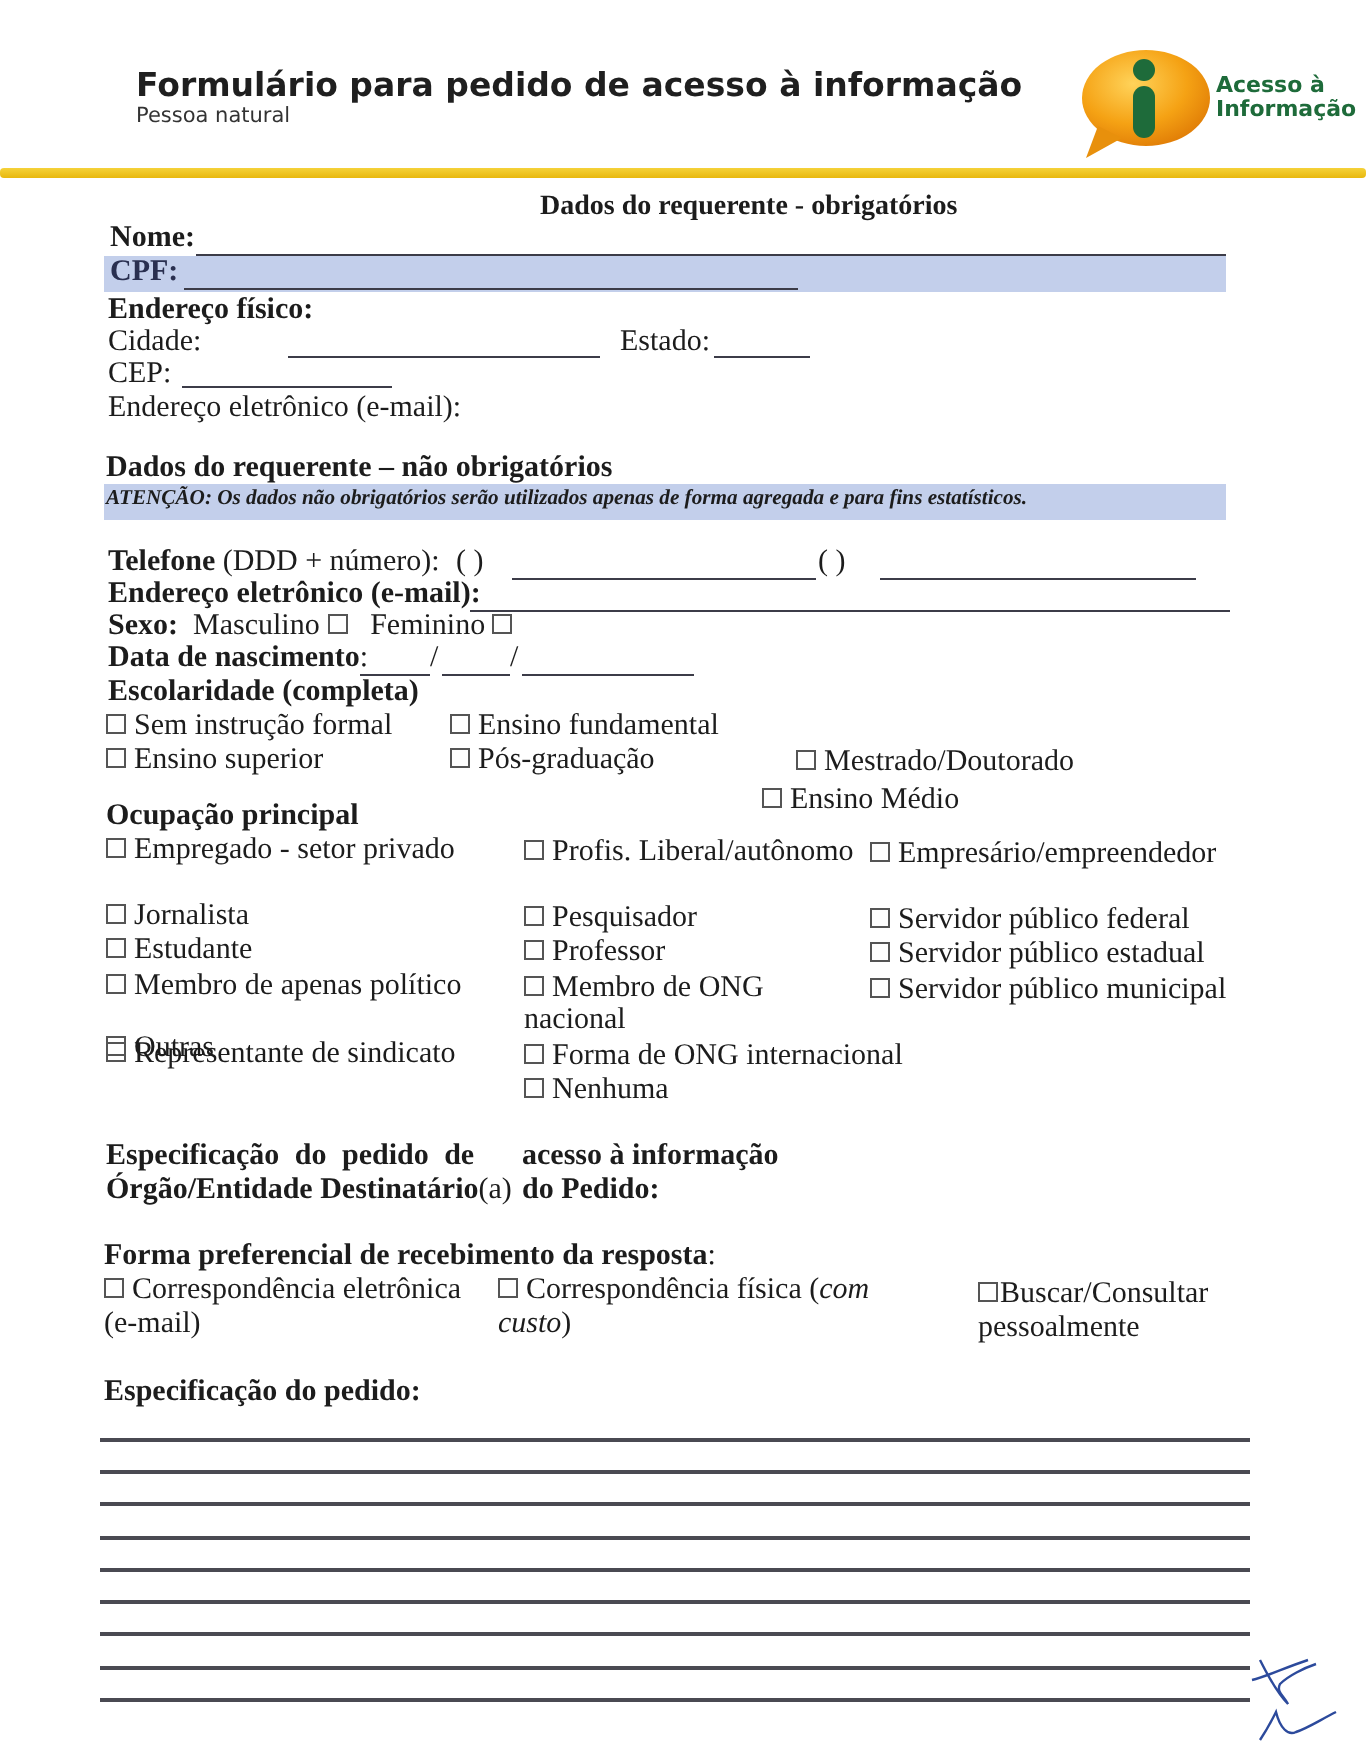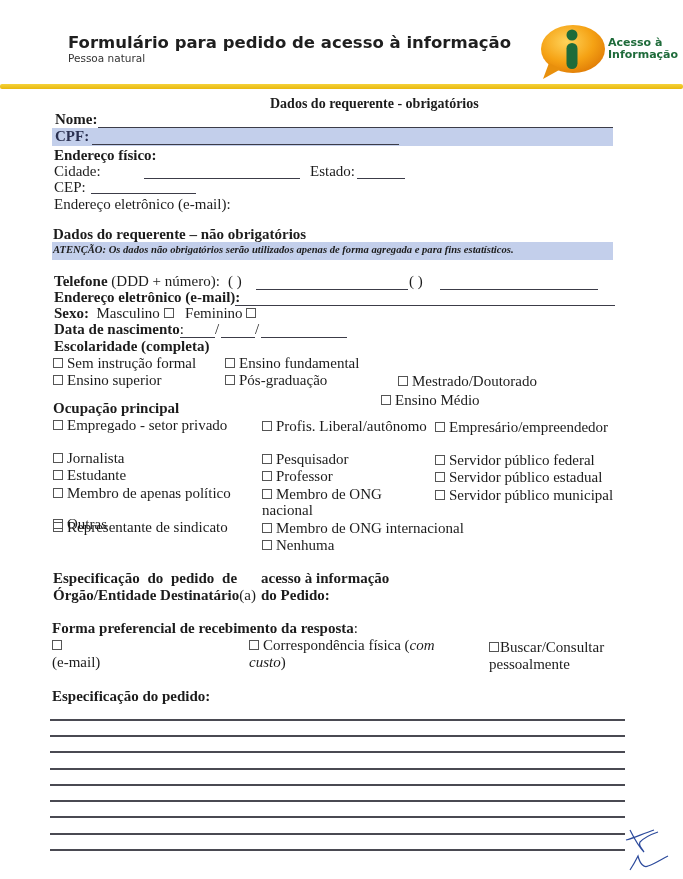--- a/index.html
+++ b/index.html
@@ -123,37 +123,37 @@
 <div class="abs txt" style="left:53px; top:467px;"><span class="cb"></span><span>Estudante</span></div>
 <div class="abs txt" style="left:262px; top:468px;"><span class="cb"></span><span>Professor</span></div>
 <div class="abs txt" style="left:435px; top:469px;"><span class="cb"></span><span>Servidor público estadual</span></div>
 
 <div class="abs txt" style="left:53px; top:485px;"><span class="cb"></span><span>Membro de apenas político</span></div>
 <div class="abs txt" style="left:262px; top:486px;"><span class="cb"></span><span>Membro de ONG</span></div>
 <div class="abs txt" style="left:435px; top:487px;"><span class="cb"></span><span>Servidor público municipal</span></div>
 <div class="abs txt" style="left:262px; top:502px;">nacional</div>
 
 <div class="abs txt" style="left:53px; top:519px;"><span class="cb"></span><span>Representante de sindicato</span></div>
-<div class="abs txt" style="left:262px; top:520px;"><span class="cb"></span><span>Membro de ONG internacional</span></div>
+<div class="abs txt" style="left:262px; top:520px;"><span class="cb"></span><span>Forma de ONG internacional</span></div>
 <div class="abs txt" style="left:53px; top:516px;"><span class="cb"></span><span>Outras</span></div>
 <div class="abs txt" style="left:262px; top:537px;"><span class="cb"></span><span>Nenhuma</span></div>
 
 <div class="abs txt b" style="left:53px; top:570px; word-spacing:4px;">Especificação do pedido de</div>
 <div class="abs txt b" style="left:261px; top:570px;">acesso à informação</div>
 <div class="abs txt" style="left:53px; top:587px;">
   <span class="b">Órgão/Entidade Destinatário</span><span>(a)</span>
 </div>
 <div class="abs txt b" style="left:261px; top:587px;">do Pedido:</div>
 
 <div class="abs txt" style="left:52px; top:620px;">
   <span class="b">Forma preferencial de recebimento da resposta</span><span>:</span>
 </div>
 
 <div class="abs txt" style="left:52px; top:637px; line-height:17px;">
-  <div><span class="cb"></span></div>
+  <div><span class="cb"></span><span>Correspondência eletrônica</span></div>
   <div>(e-mail)</div>
 </div>
 <div class="abs txt" style="left:249px; top:637px; line-height:17px;">
   <div><span class="cb"></span><span>Correspondência física (</span><span class="i">com</span></div>
   <div><span class="i">custo</span><span>)</span></div>
 </div>
 <div class="abs txt" style="left:489px; top:639px; line-height:17px;">
   <div><span class="cb" style="margin-right:1px;"></span><span>Buscar/Consultar</span></div>
   <div>pessoalmente</div>
 </div>

